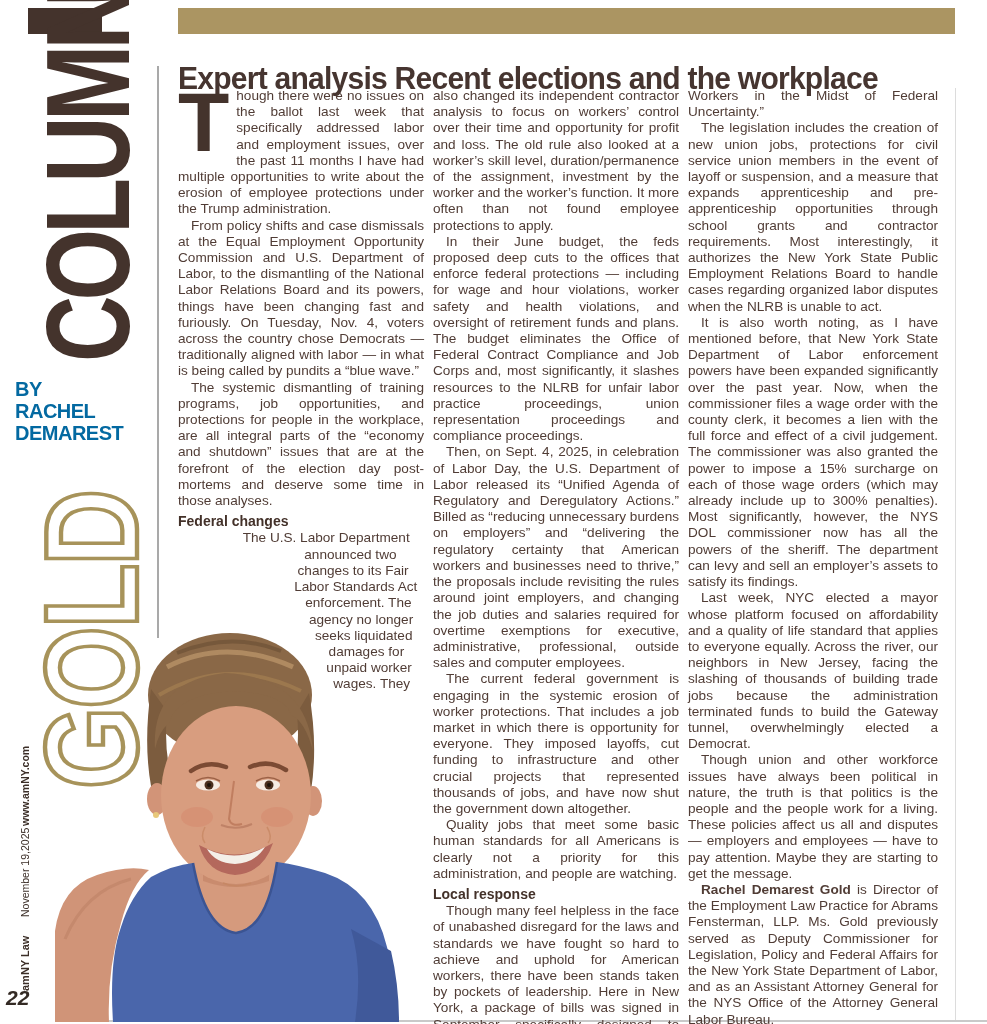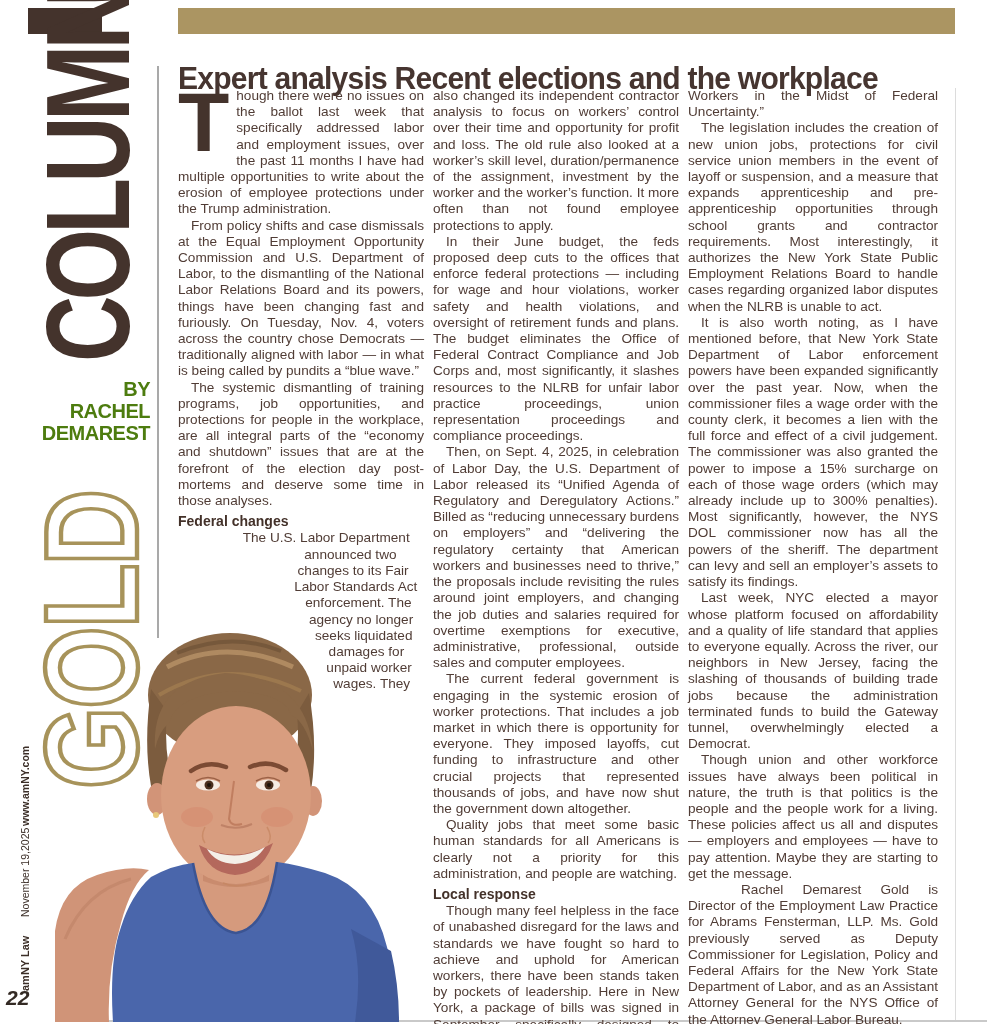--- a/index.html
+++ b/index.html
@@ -17,22 +17,22 @@
 
   
   .v-rot{position:absolute;transform-origin:left top;white-space:nowrap;}
   .column-label{left:26px;top:362px;width:317px;height:95px;line-height:95px;
     font-size:92px;font-weight:bold;letter-spacing:-5px;color:#44332c;text-align:center;
     transform:rotate(-90deg) scaleY(1.3);}
   .gold-label{left:22px;top:790px;width:300px;height:110px;line-height:110px;
     font-size:106px;font-weight:bold;letter-spacing:-2px;text-align:center;
     color:transparent;-webkit-text-stroke:3.5px #a7935a;
     transform:rotate(-90deg) scaleY(1.25);}
-  .byline{position:absolute;left:34px;top:378px;width:116px;text-align:right;
-    font-weight:bold;color:#4d7c0f;font-size:20px;line-height:22px;letter-spacing:-0.5px;}
+  .byline{position:absolute;left:15px;top:378px;width:116px;text-align:left;
+    font-weight:bold;color:#0369a1;font-size:20px;line-height:22px;letter-spacing:-0.5px;}
   .edge-site{left:19px;top:826px;width:70px;font-size:10.5px;font-weight:bold;color:#3c2f28;
     transform:rotate(-90deg);}
   .edge-date{left:19px;top:917px;width:72px;font-size:10.5px;color:#3c2f28;
     transform:rotate(-90deg);}
   .edge-pub{left:19px;top:991px;width:54px;font-size:11px;font-weight:bold;color:#3c2f28;
     transform:rotate(-90deg);}
   .page-num{position:absolute;left:6px;top:986px;font-size:21px;font-weight:bold;color:#332a24;font-style:italic;}
 
   
   .vline{position:absolute;left:157px;top:66px;width:2px;height:572px;background:#a9a9a9;}
@@ -44,21 +44,21 @@
     font-size:13.6px;line-height:16.2px;color:#503c35;}
   .col-1{left:178px;} .col-2{left:433px;} .col-3{left:688px;width:250px;}
   .col p{margin:0;text-indent:13px;}
   .col p.no-indent{text-indent:0;}
   .sec-head{font-weight:bold;color:#433129;font-size:14px;margin:4px 0 1px;text-indent:0;text-align:left;}
   .dropcap{float:left;font-size:84px;line-height:62px;font-weight:bold;color:#44332c;
     margin:3px 7px 0 0;}
   .p-wrap{text-align:center;}
   .photo-spacer{float:left;width:148px;height:198px;
     shape-outside:polygon(0% 7%, 64% 10%, 100% 92%, 100% 100%, 0% 100%);}
-  .bio-name{font-weight:normal;margin-left:40px;}
+  .bio-name{font-weight:bold;}
 
   
   .photo{position:absolute;left:55px;top:629px;width:375px;height:393px;}
 </style>
 </head>
 <body>
 
 <div class="gold-bar"></div>
 <div class="mini-bar"></div>
 

